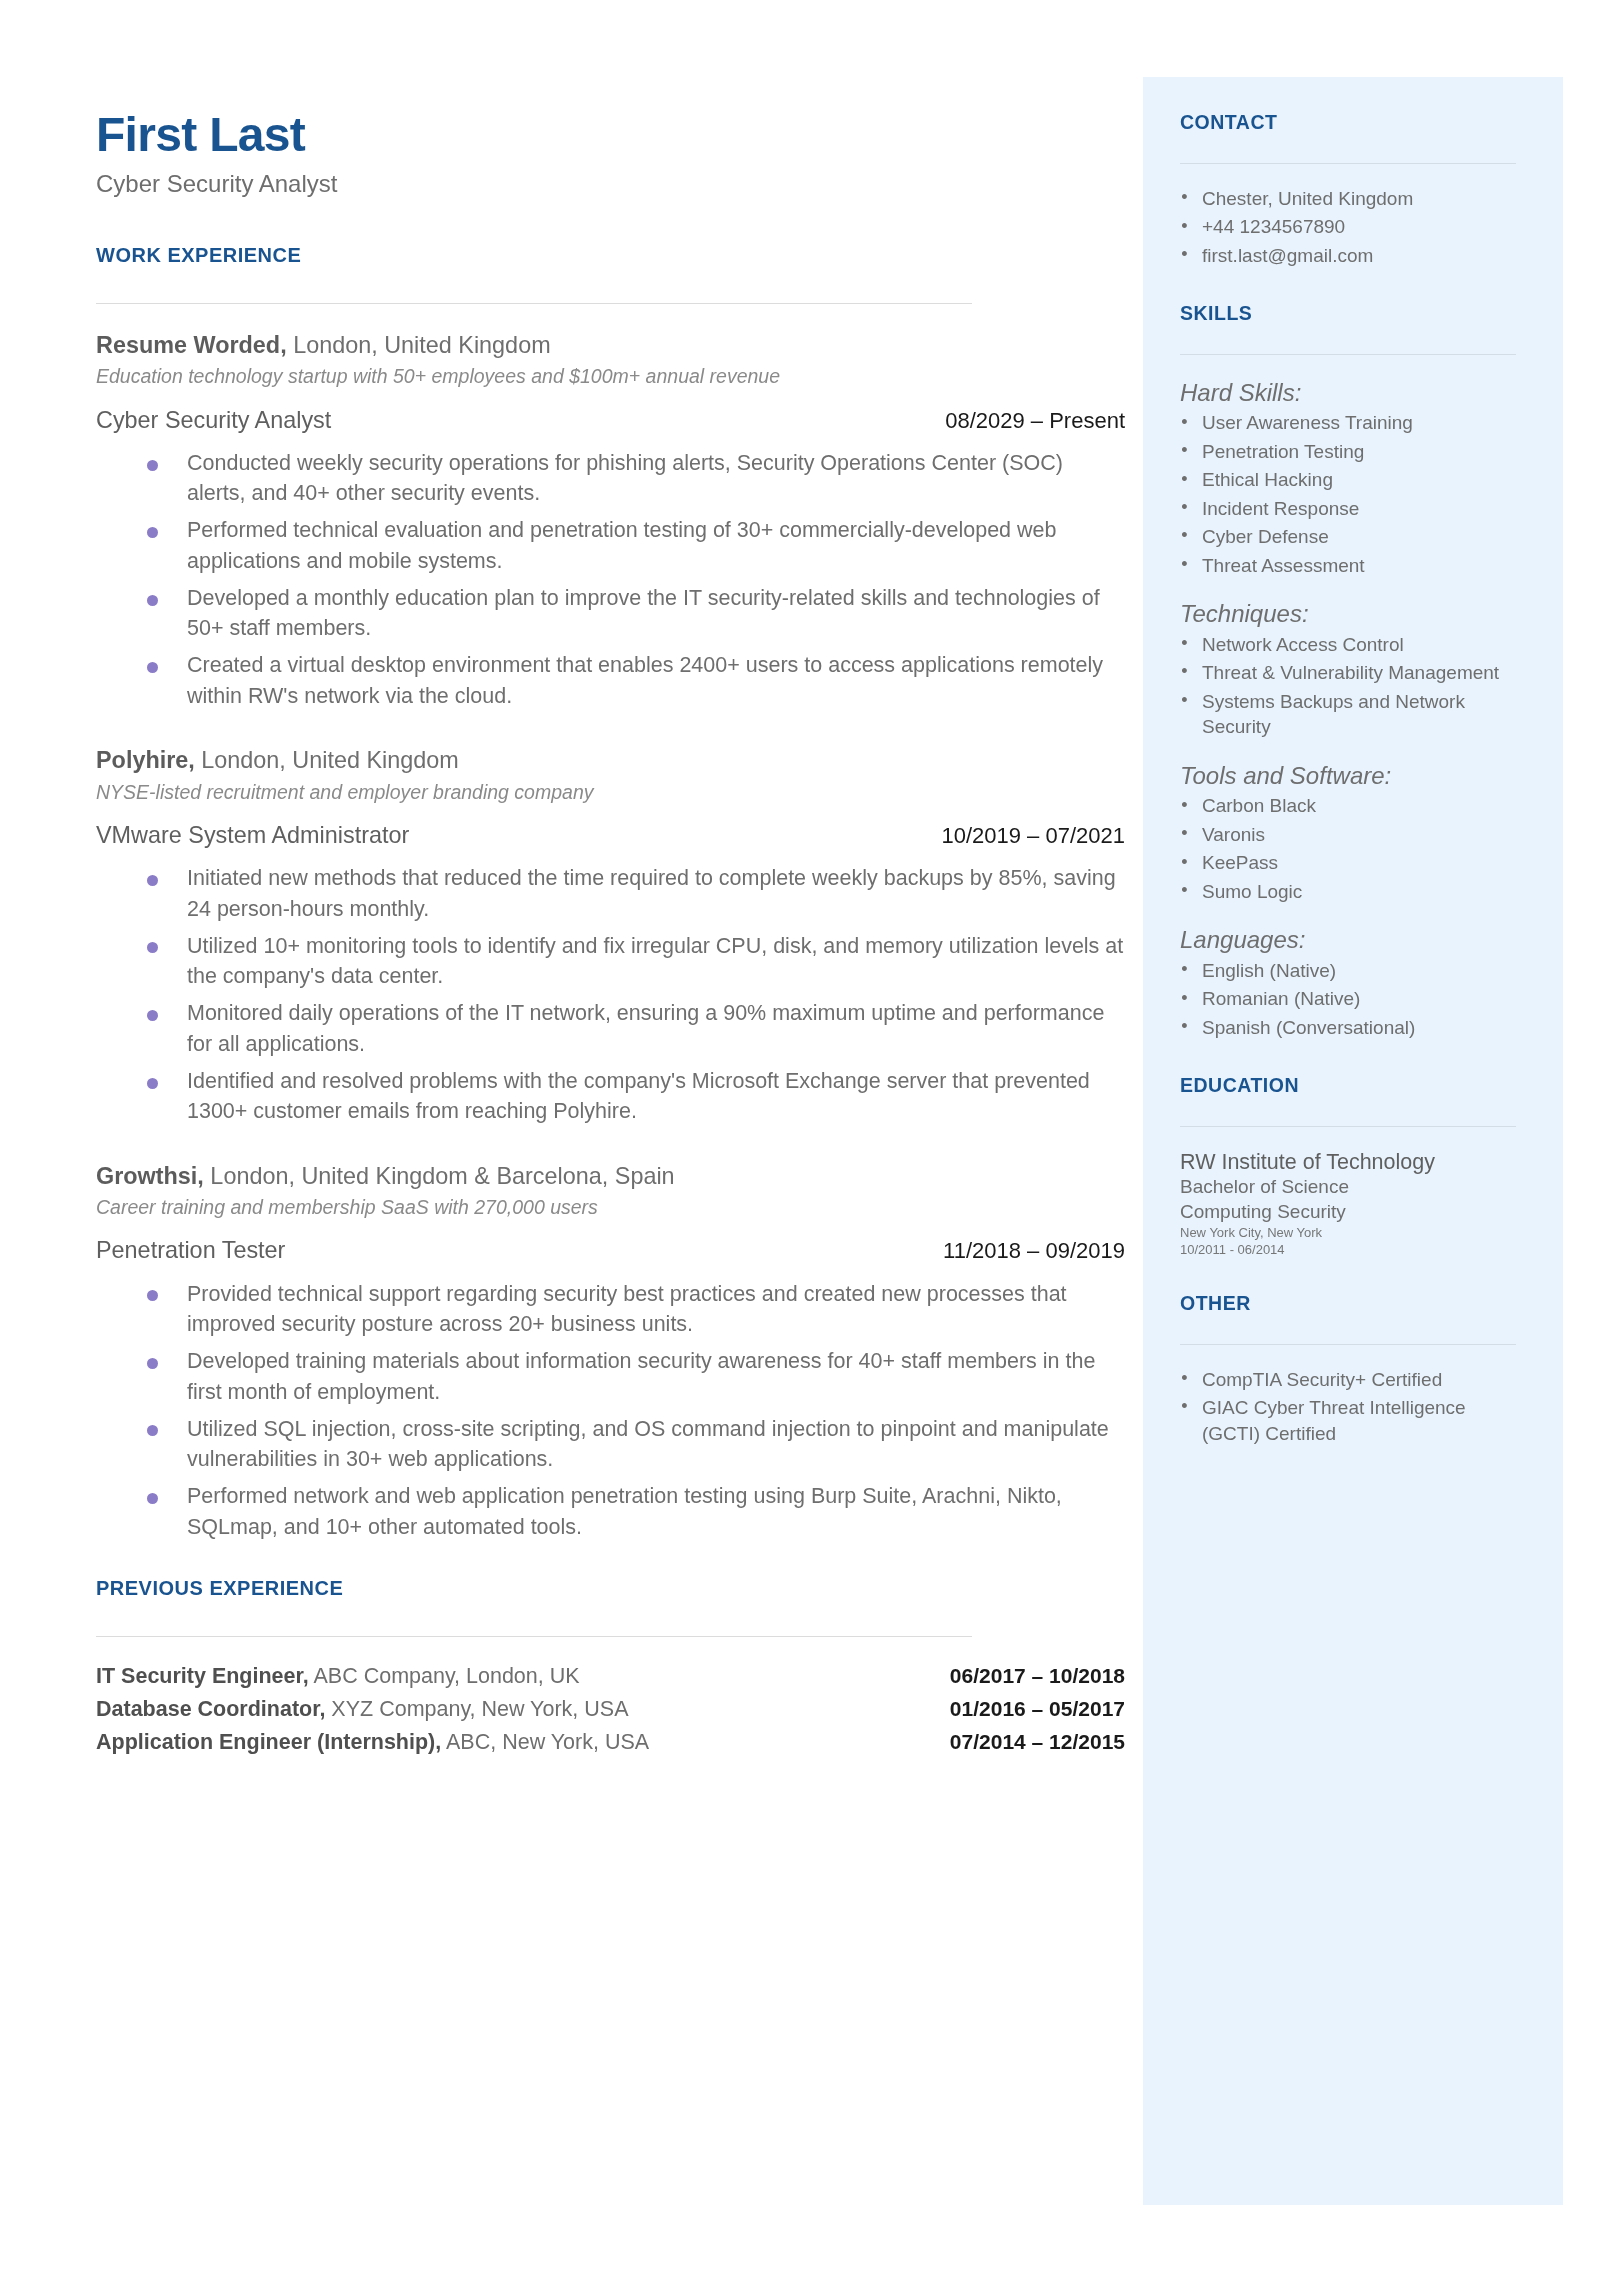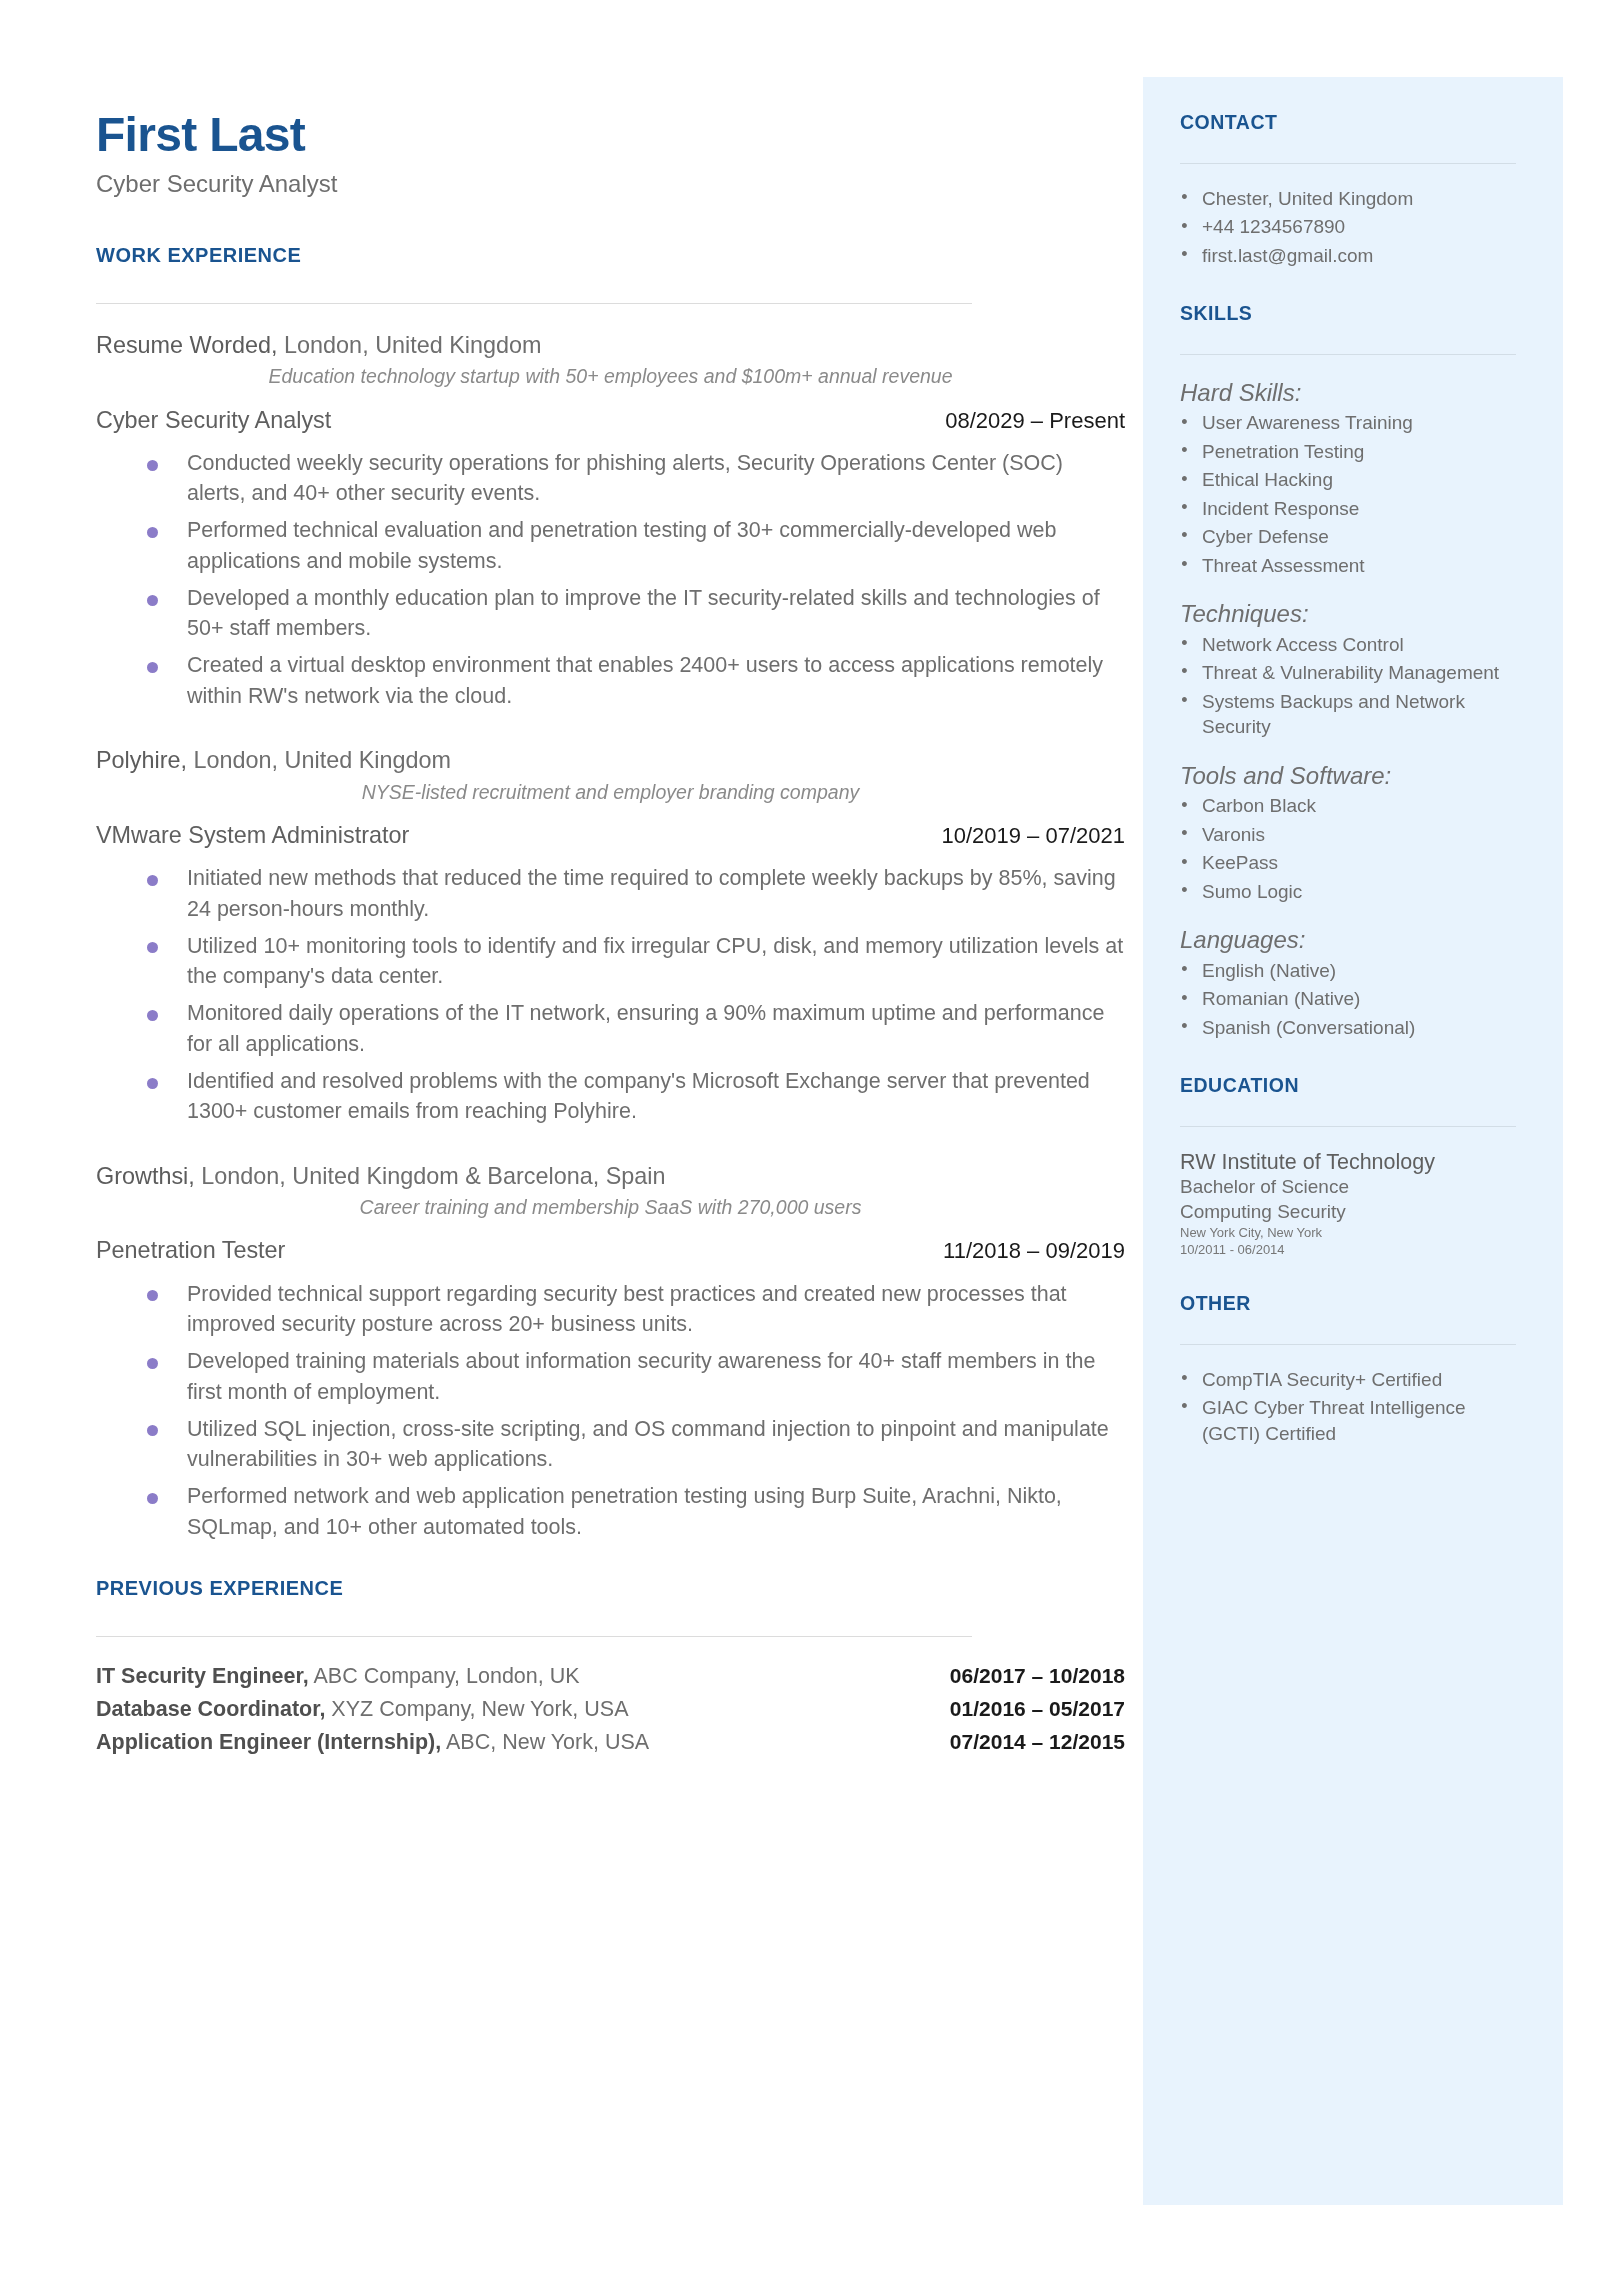--- a/index.html
+++ b/index.html
@@ -71,29 +71,28 @@
   }
 
   .job { margin-bottom: 35px; }
 
   .company-line {
     font-size: 23.4px;
     color: #6e6e6e;
     line-height: 1.25;
     margin: 0;
   }
-  .company-line b { color: #5c5c5c; font-weight: normal; text-align: center; }
+  .company-line b { color: #5c5c5c; font-weight: bold; text-align: center; }
 
   .company-desc {
     font-size: 19.5px;
     font-style: italic;
     color: #8a8a8a;
     line-height: 1.3;
     margin: 3.9px 0 0 0;
-    text-align: center;
   }
 
   .role-row {
     display: flex;
     justify-content: space-between;
     align-items: baseline;
     margin-top: 17px;
     width: 1029px;
   }
   .role-title {

